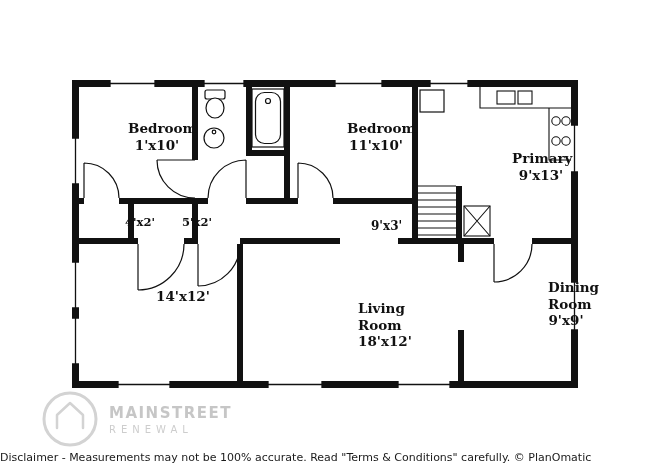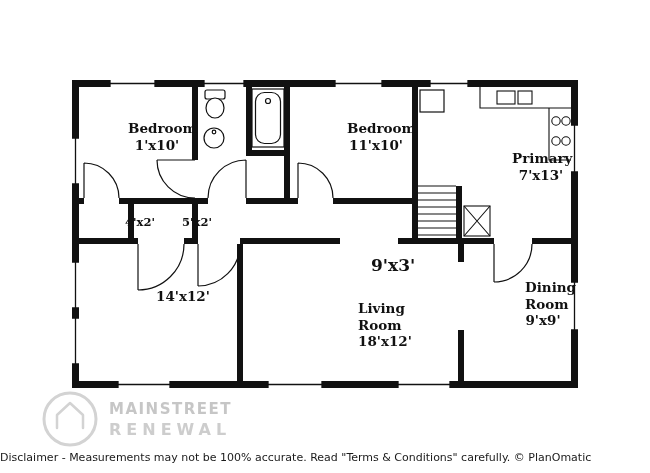--- a/index.html
+++ b/index.html
@@ -3,26 +3,26 @@
 <meta charset="utf-8">
 <style>
   html,body{margin:0;padding:0;background:#fff;}
   .canvas{position:relative;width:650px;height:473px;background:#fff;overflow:hidden;
           font-family:"Liberation Sans",sans-serif;}
   .plan-svg{position:absolute;left:0;top:0;}
   .room-label{position:absolute;text-align:center;color:#111;
               font-family:"DejaVu Serif",serif;font-weight:700;
               font-size:13.5px;line-height:1.24;}
   .room-label.small{font-size:11.5px;text-align:center;}
-  .room-label.mid{font-size:17px;margin-top:36px;}
+  .room-label.mid{font-size:12px;}
   .rn,.rd{display:block;padding-left:48px;}
   .watermark{position:absolute;left:40px;top:389px;display:flex;align-items:center;justify-content:flex-end;}
   .wm-text{margin-left:9px;font-family:"DejaVu Sans",sans-serif;}
   .wm-line1{font-size:15px;font-weight:700;letter-spacing:1.5px;color:#c6c6c6;}
-  .wm-line2{font-size:16px;letter-spacing:5px;color:#cdcdcd;margin-top:2px;font-weight:bold;}
+  .wm-line2{font-size:10px;letter-spacing:5px;color:#cdcdcd;margin-top:2px;}
   .disclaimer{position:absolute;left:0;right:0;top:451px;text-align:left;
               font-family:"DejaVu Sans",sans-serif;font-size:11px;color:#1a1a1a;}
 </style>
 </head>
 <body>
 
 <div class="canvas">
 
   <svg class="plan-svg" width="650" height="473" viewBox="0 0 650 473">
 
@@ -167,39 +167,39 @@
   <div class="room-label" style="left:80px;top:120px;width:106px">
     <span class="rn">Bedroom</span>
     <span class="rd">1'x10'</span>
   </div>
   <div class="room-label" style="left:299px;top:120px;width:106px">
     <span class="rn">Bedroom</span>
     <span class="rd">11'x10'</span>
   </div>
   <div class="room-label" style="left:464px;top:150px;width:106px">
     <span class="rn">Primary</span>
-    <span class="rd">7'x13'</span>
+    <span class="rd">9'x13'</span>
   </div>
   <div class="room-label small" style="left:77px;top:215px;width:50px">
     <span class="rd">4'x2'</span>
   </div>
   <div class="room-label small" style="left:134px;top:215px;width:48px">
     <span class="rd">5'x2'</span>
   </div>
   <div class="room-label mid" style="left:323px;top:219px;width:60px">
     <span class="rd">9'x3'</span>
   </div>
   <div class="room-label" style="left:108px;top:288px;width:84px">
     <span class="rd">14'x12'</span>
   </div>
   <div class="room-label" style="left:310px;top:300px;width:84px">
     <span class="rn">Living Room</span>
     <span class="rd">18'x12'</span>
   </div>
-  <div class="room-label" style="left:477px;top:279px;width:84px">
+  <div class="room-label" style="left:500px;top:279px;width:84px">
     <span class="rn">Dining Room</span>
     <span class="rd">9'x9'</span>
   </div>
 
   <div class="watermark">
     <svg width="60" height="60" viewBox="0 0 60 60">
       <circle cx="30" cy="30" r="26" stroke="#d3d3d3" stroke-width="3" fill="none"></circle>
       <path d="M17 39 L17 26 L30 14 L43 26 L43 39" stroke="#d3d3d3" stroke-width="2.5" fill="none" stroke-linejoin="round" stroke-linecap="round"></path>
     </svg>
     <div class="wm-text">

